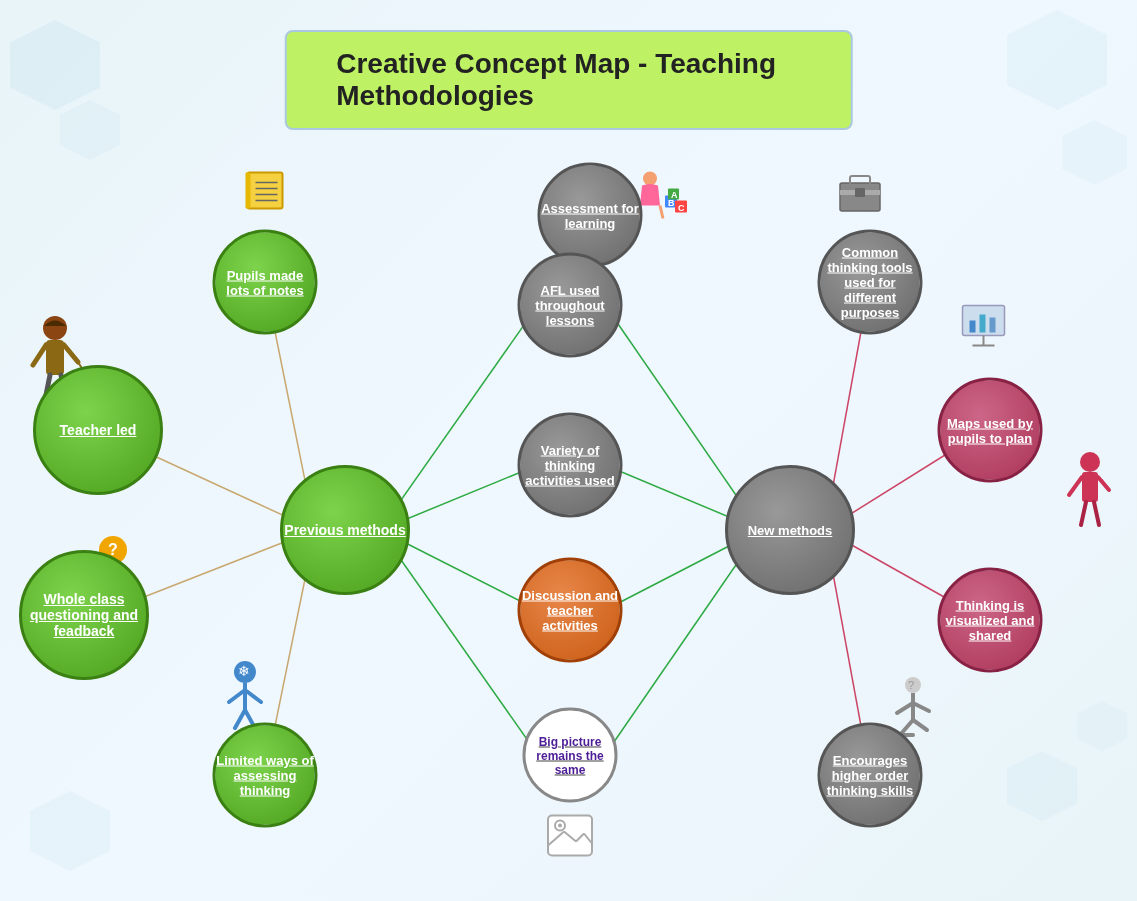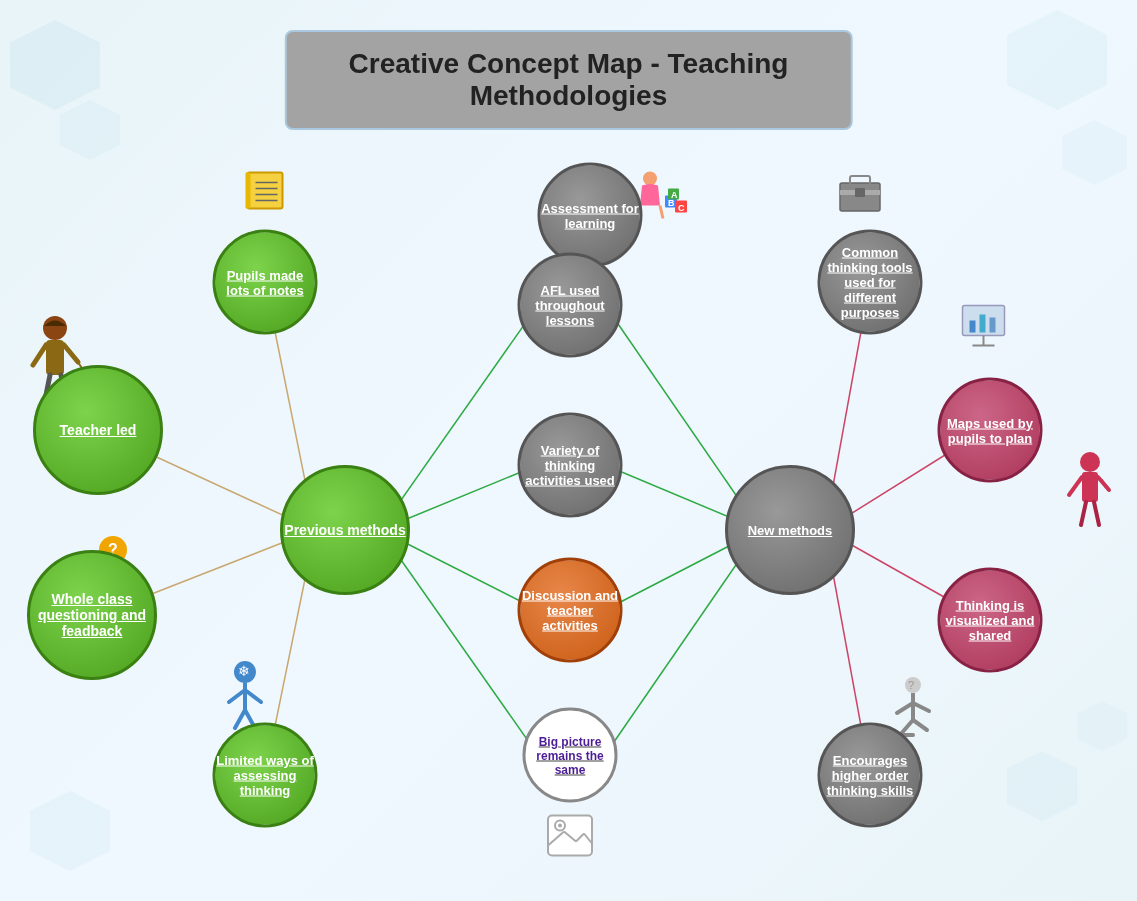--- a/index.html
+++ b/index.html
@@ -20,25 +20,25 @@
       background: rgba(173, 216, 230, 0.4);
       clip-path: polygon(50% 0%, 100% 25%, 100% 75%, 50% 100%, 0% 75%, 0% 25%);
     }
 
     
     .title-box {
       position: absolute;
       top: 30px;
       left: 50%;
       transform: translateX(-50%);
-      background: #a3a3a3;
+      background: #bef264;
       border: 2px solid #aac9e0;
       border-radius: 8px;
       padding: 16px 50px;
-      text-align: center;
+      text-align: left;
       min-width: 500px;
     }
     .title-box h1 {
       font-size: 28px;
       font-weight: bold;
       color: #222;
     }
 
     
     .lines-svg {
@@ -311,21 +311,21 @@
 </div>
 
 <div class="node node-green-large" style="left:98px; top:430px;">
   <span>Teacher led</span>
 </div>
 
 <div class="node node-green-medium" style="left:265px; top:282px;">
   <span>Pupils made lots of notes</span>
 </div>
 
-<div class="node node-green-large" style="left:92px; top:615px;">
+<div class="node node-green-large" style="left:84px; top:615px;">
   <span>Whole class questioning and feadback</span>
 </div>
 
 <div class="node node-green-medium" style="left:265px; top:775px;">
   <span>Limited ways of assessing thinking</span>
 </div>
 
 <div class="node node-green-large" style="left:345px; top:530px;">
   <span>Previous methods</span>
 </div>

